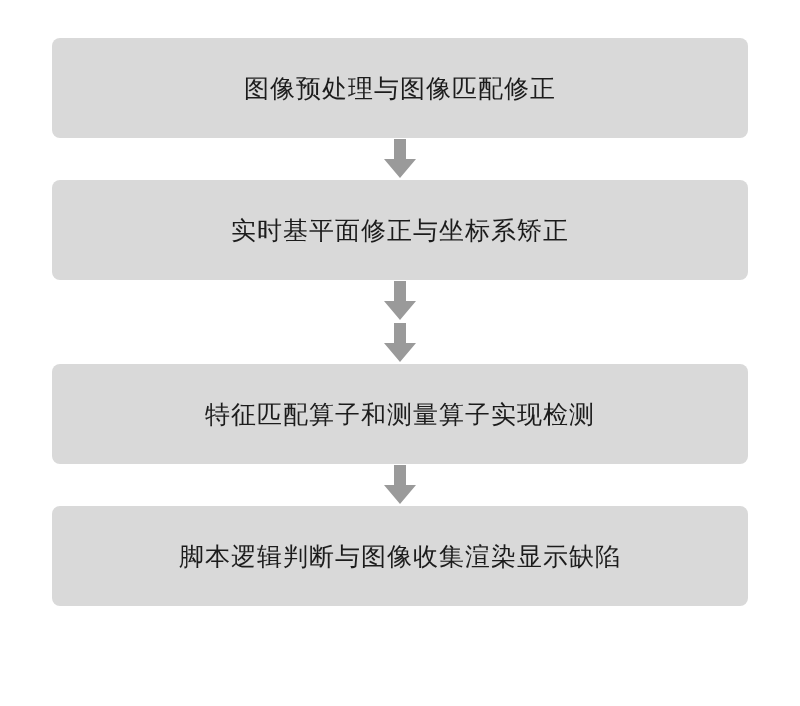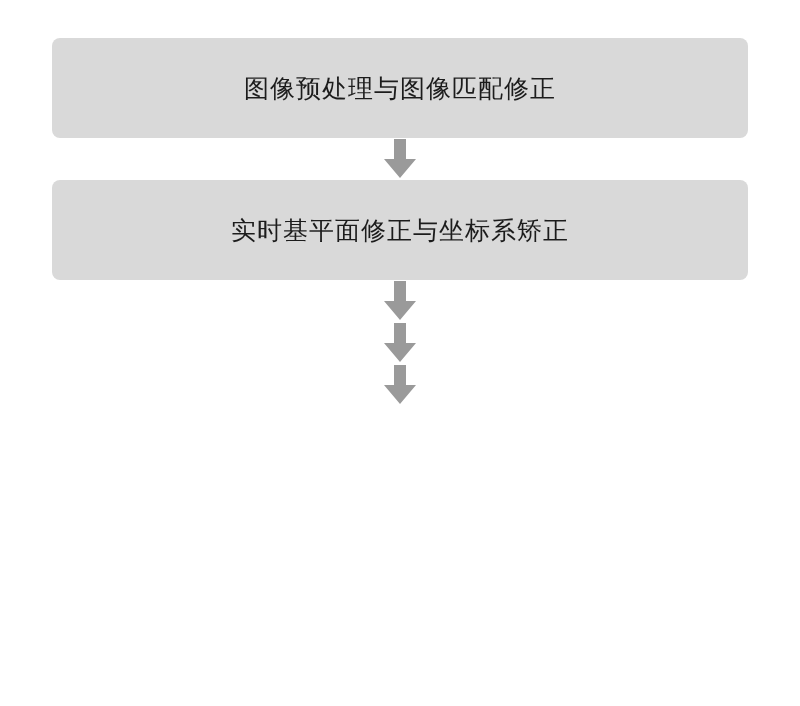--- a/index.html
+++ b/index.html
@@ -78,21 +78,27 @@
     </svg>
   </div>
 
 
   <div class="flow-arrow">
     <svg width="34" height="40" viewBox="0 0 34 40" aria-hidden="true">
       <polygon points="11,0 23,0 23,20 33,20 17,39 1,20 11,20" fill="#9a9a9a"></polygon>
     </svg>
   </div>
 
+  <div class="flow-node">
+    <span class="flow-node-label">特征匹配算子和测量算子实现检测</span>
+  </div>
 
   <div class="flow-arrow">
     <svg width="34" height="40" viewBox="0 0 34 40" aria-hidden="true">
       <polygon points="11,0 23,0 23,20 33,20 17,39 1,20 11,20" fill="#9a9a9a"></polygon>
     </svg>
   </div>
 
+  <div class="flow-node">
+    <span class="flow-node-label">脚本逻辑判断与图像收集渲染显示缺陷</span>
+  </div>
 
 </div>
 
 </body></html>

